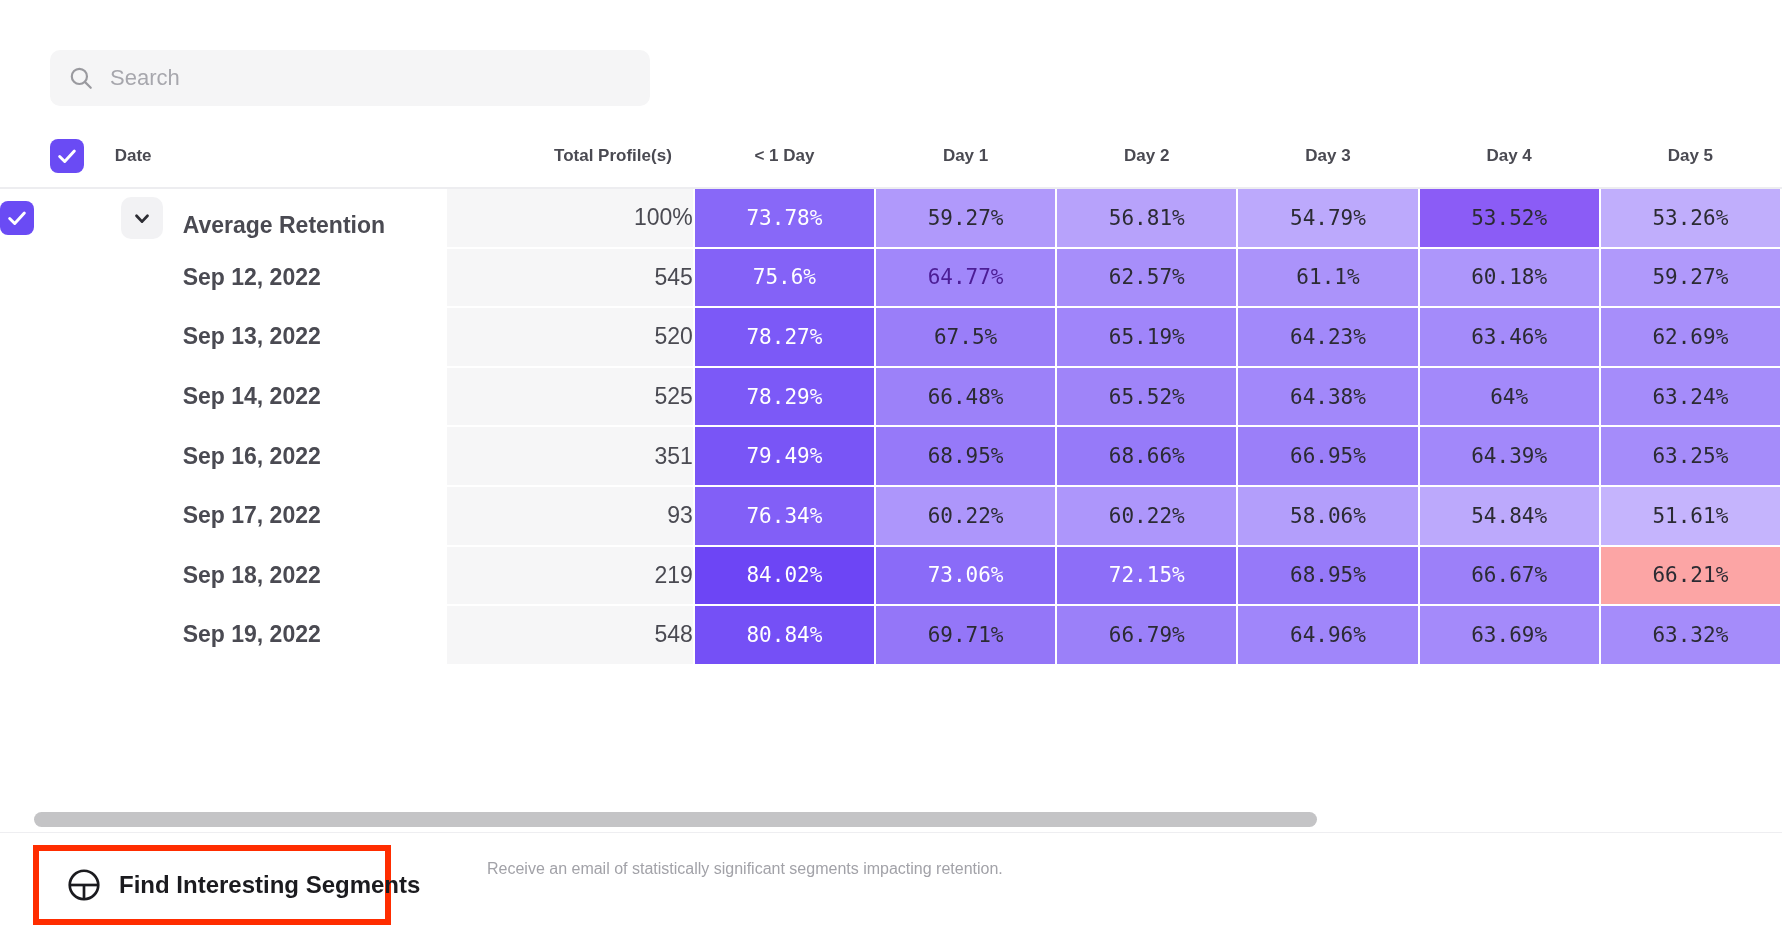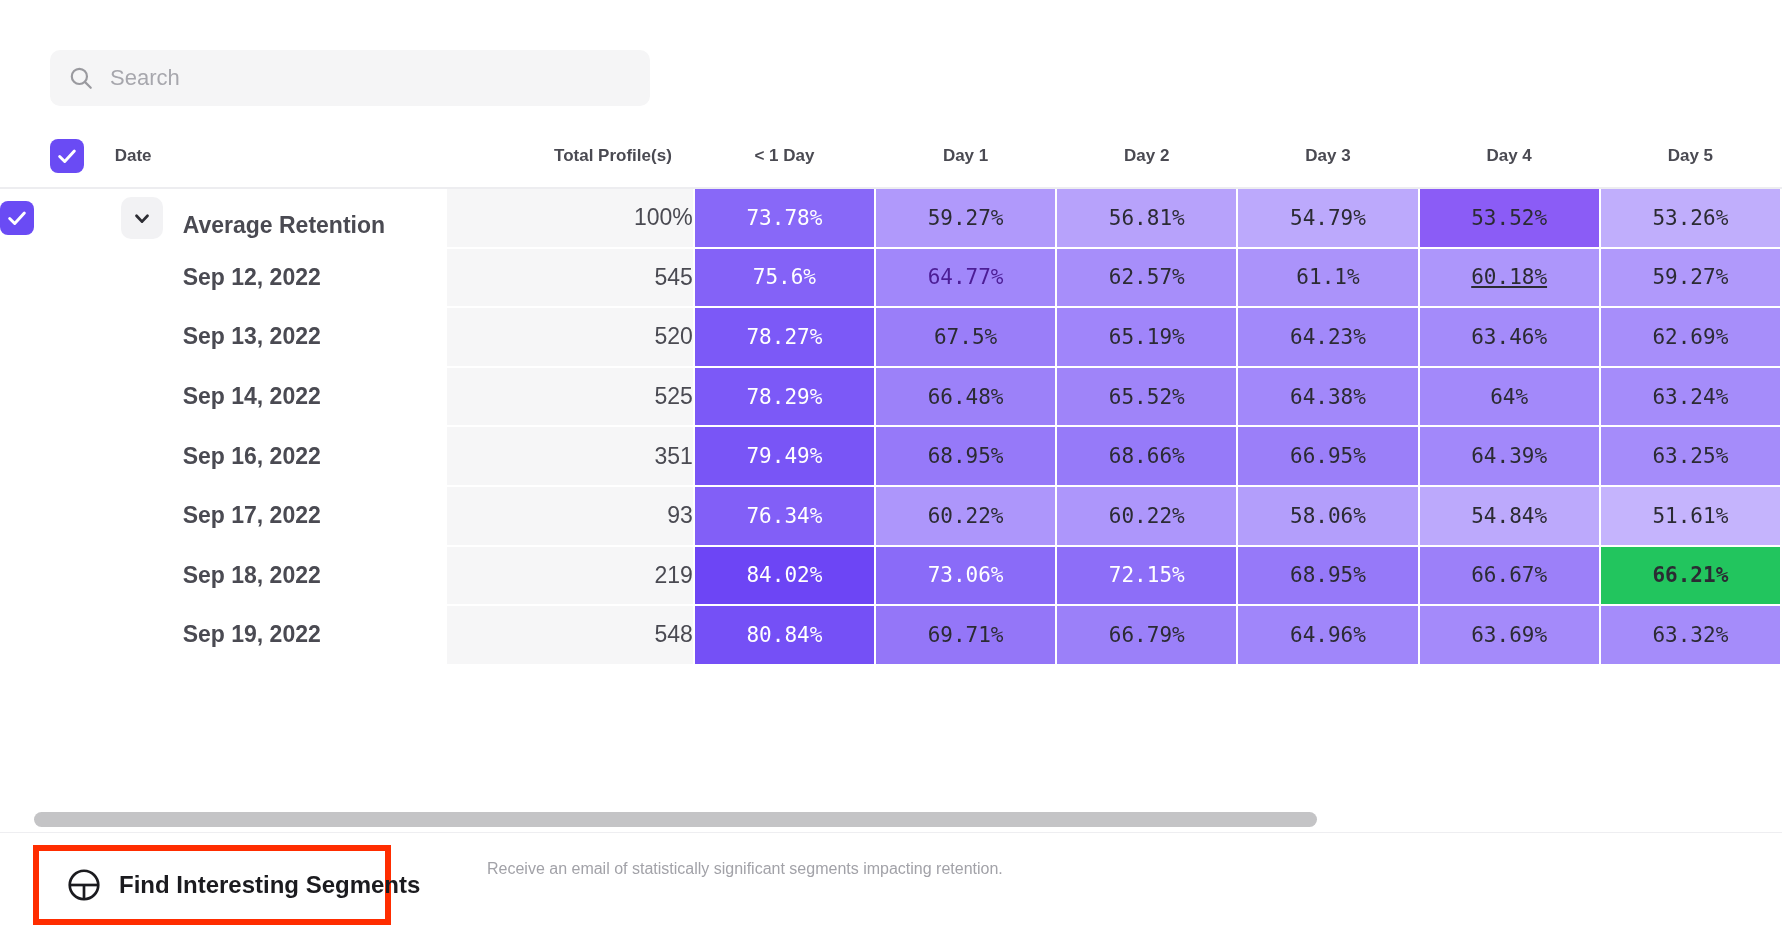--- a/index.html
+++ b/index.html
@@ -221,21 +221,21 @@
               <div class="date-inner">
                 <span style="display: inline-block; width: 68px;"></span>
                 <span>Sep 12, 2022</span>
               </div>
             </td>
             <td class="cell-total">545</td>
             <td class="cell-day" style="background: rgb(132, 98, 247); color: rgb(255, 255, 255);">75.6%</td>
             <td class="cell-day" style="background: rgb(161, 135, 250); color: #4c1d95;">64.77%</td>
             <td class="cell-day" style="background: rgb(167, 142, 250); color: rgb(43, 43, 51);">62.57%</td>
             <td class="cell-day" style="background: rgb(171, 147, 250); color: rgb(43, 43, 51);">61.1%</td>
-            <td class="cell-day" style="background: rgb(173, 150, 251); color: rgb(43, 43, 51); text-decoration: underline;">60.18%</td>
+            <td class="cell-day" style="background: rgb(173, 150, 251); color: rgb(43, 43, 51);">60.18%</td>
             <td class="cell-day" style="background: rgb(176, 153, 251); color: rgb(43, 43, 51);">59.27%</td>
           </tr>
           <tr>
             <td class="cell-check"></td>
             <td class="cell-date">
               <div class="date-inner">
                 <span style="display: inline-block; width: 68px;"></span>
                 <span>Sep 13, 2022</span>
               </div>
             </td>
@@ -302,21 +302,21 @@
                 <span style="display: inline-block; width: 68px;"></span>
                 <span>Sep 18, 2022</span>
               </div>
             </td>
             <td class="cell-total">219</td>
             <td class="cell-day" style="background: rgb(109, 69, 245); color: rgb(255, 255, 255);">84.02%</td>
             <td class="cell-day" style="background: rgb(138, 107, 248); color: rgb(255, 255, 255);">73.06%</td>
             <td class="cell-day" style="background: rgb(141, 110, 248); color: rgb(255, 255, 255);">72.15%</td>
             <td class="cell-day" style="background: rgb(150, 121, 249); color: rgb(43, 43, 51);">68.95%</td>
             <td class="cell-day" style="background: rgb(156, 128, 249); color: rgb(43, 43, 51);">66.67%</td>
-            <td class="cell-day" style="background: #22c55e; color: rgb(43, 43, 51); font-weight: bold;">66.21%</td>
+            <td class="cell-day" style="background: #fca5a5; color: rgb(43, 43, 51);">66.21%</td>
           </tr>
           <tr>
             <td class="cell-check"></td>
             <td class="cell-date">
               <div class="date-inner">
                 <span style="display: inline-block; width: 68px;"></span>
                 <span>Sep 19, 2022</span>
               </div>
             </td>
             <td class="cell-total">548</td>

